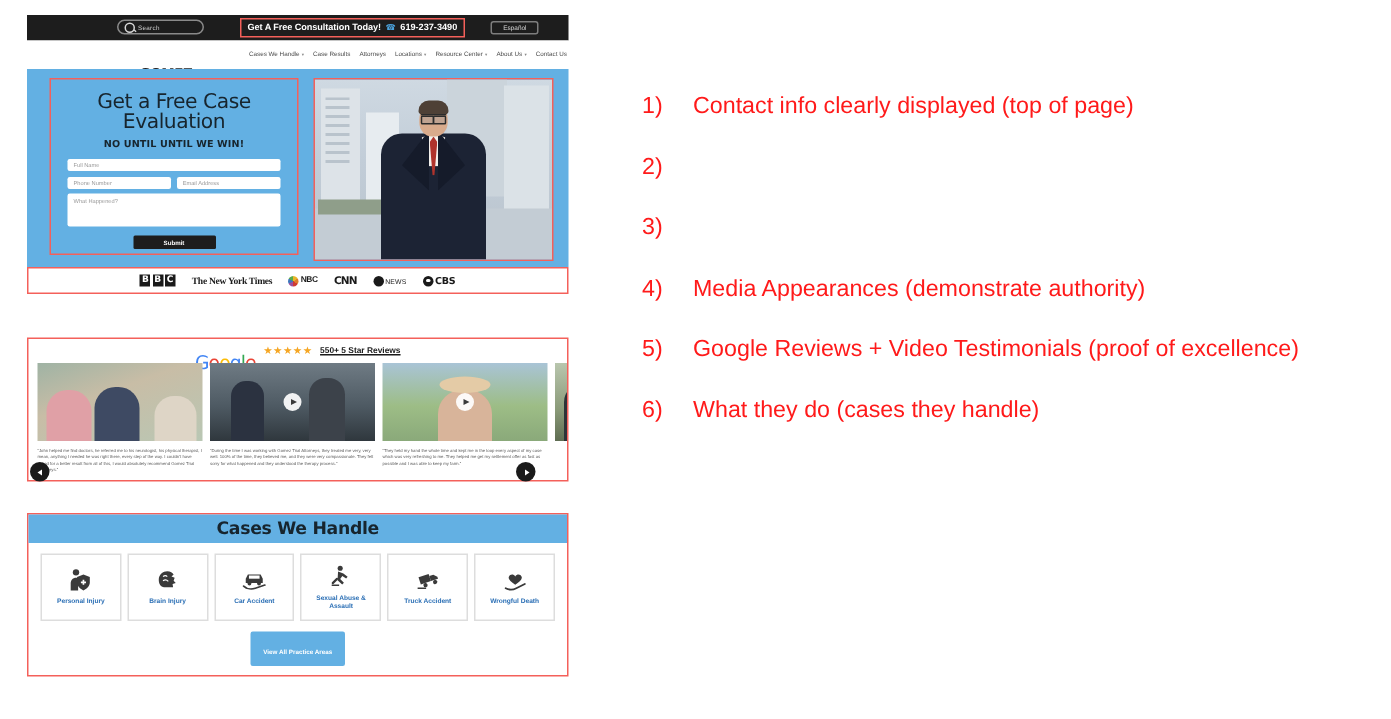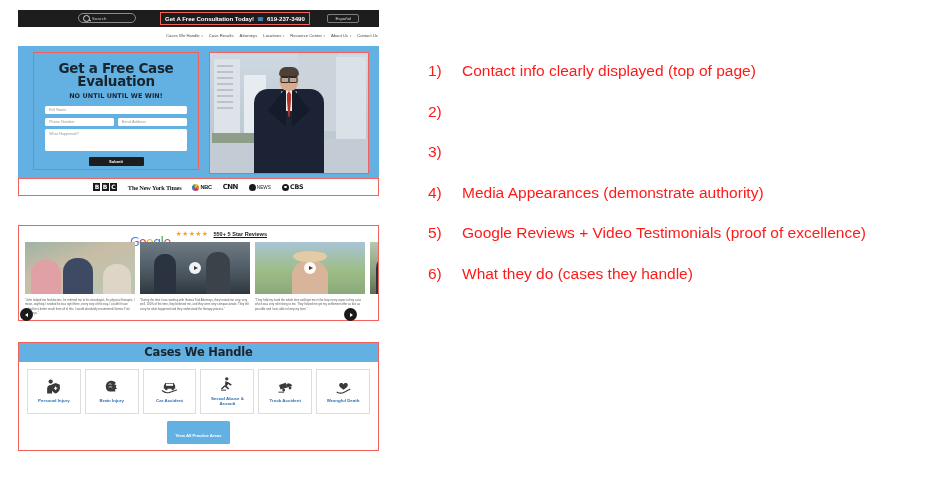--- a/index.html
+++ b/index.html
@@ -92,21 +92,21 @@
 
   .hero{
     height:132px;background:#63b0e3;position:relative;
   }
   .hero-form-box{
     position:absolute;left:15px;top:6px;width:166px;height:118px;
     border:1.3px solid #f4605a;box-sizing:border-box;
     display:flex;flex-direction:column;align-items:center;
   }
   .hero-h1{
-    margin-top:9px;font-size:13.5px;line-height:13px;font-weight:bold;color:#17252e;
+    margin-top:9px;font-size:13.5px;line-height:13px;font-weight:normal;color:#17252e;
     text-align:center;letter-spacing:-.3px;
     font-family:"DejaVu Sans",sans-serif;
   }
   .hero-h2{
     margin-top:4px;font-size:6.4px;font-weight:bold;color:#17252e;letter-spacing:.1px;
     font-family:"DejaVu Sans",sans-serif;
   }
   .form-fields{margin-top:6px;width:142px;display:flex;flex-direction:column;gap:3.5px;}
   .fld{
     background:#fff;border-radius:1.5px;height:8px;display:flex;align-items:center;

